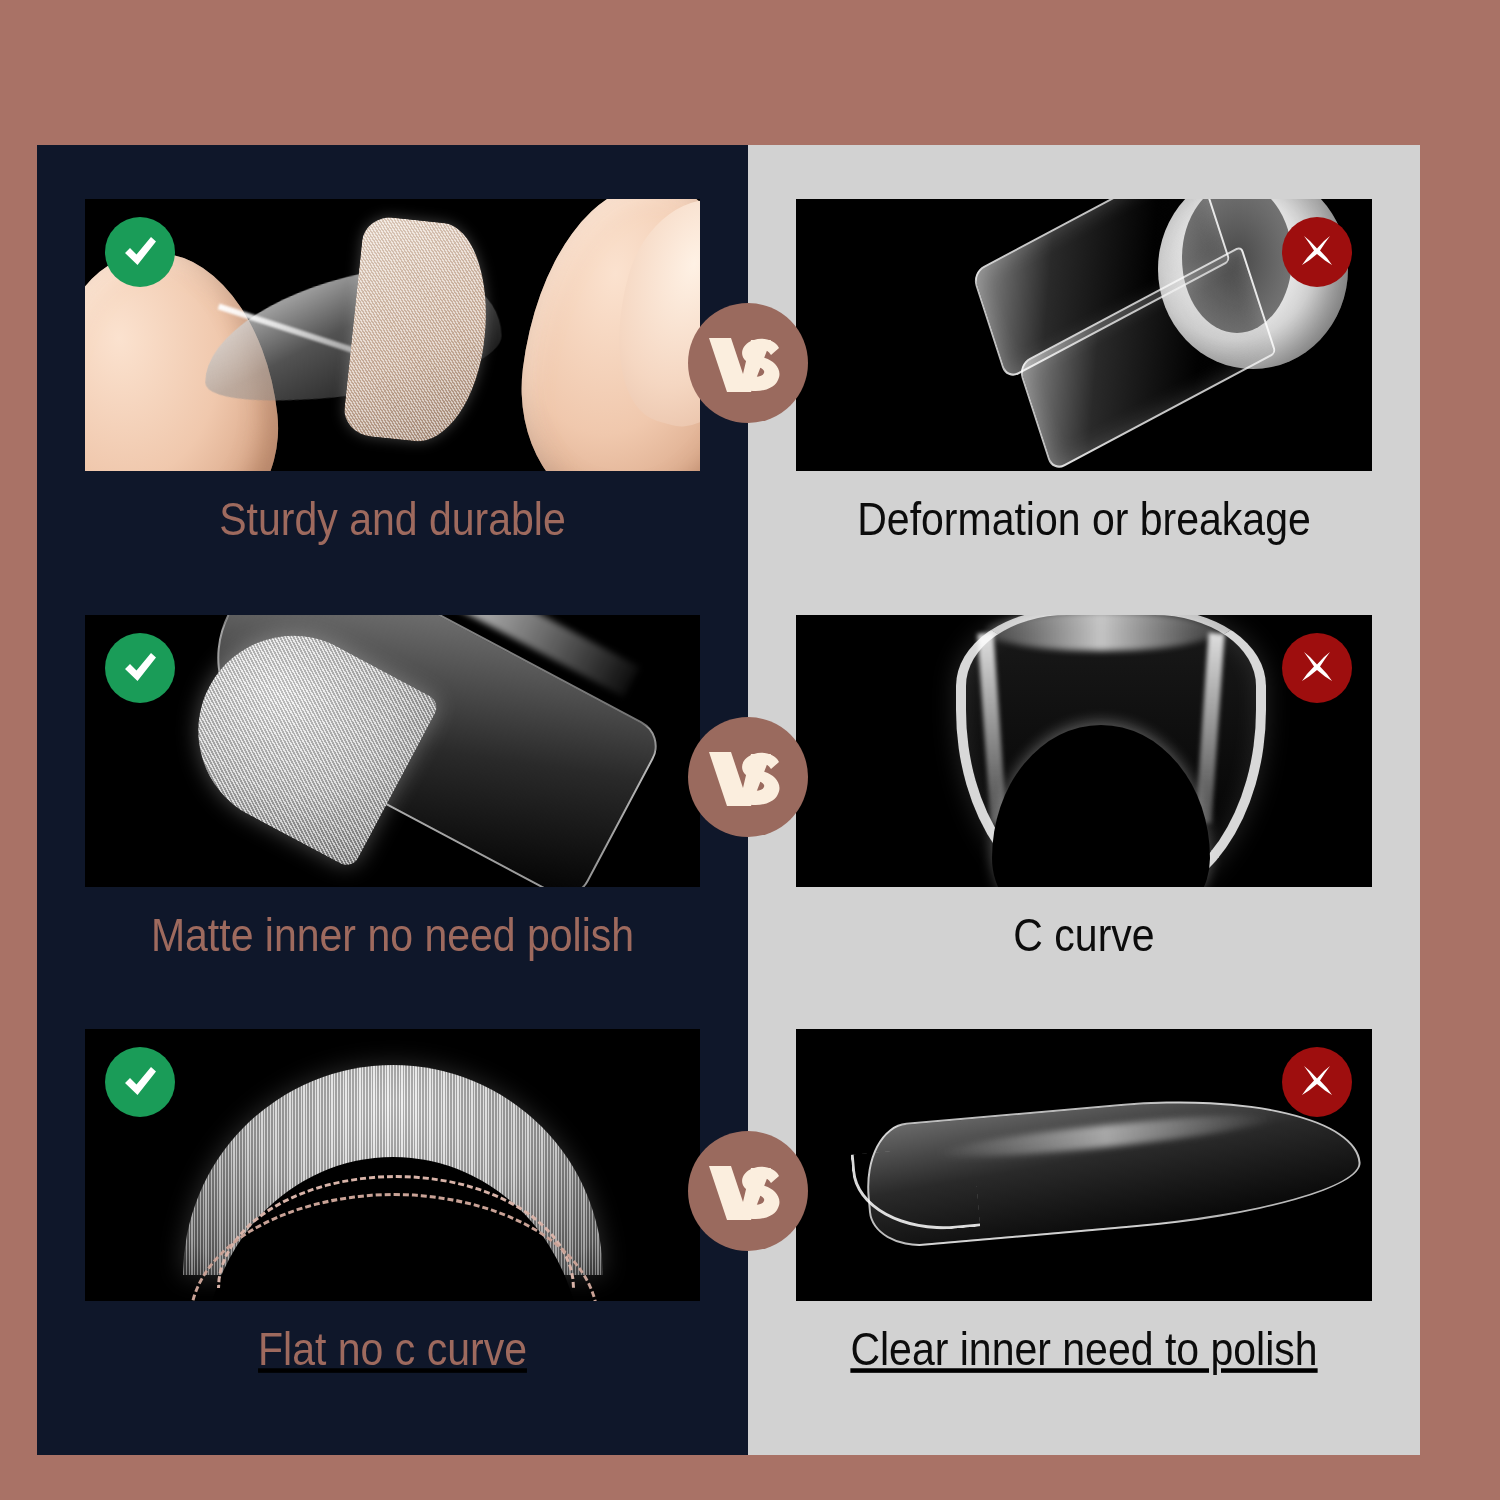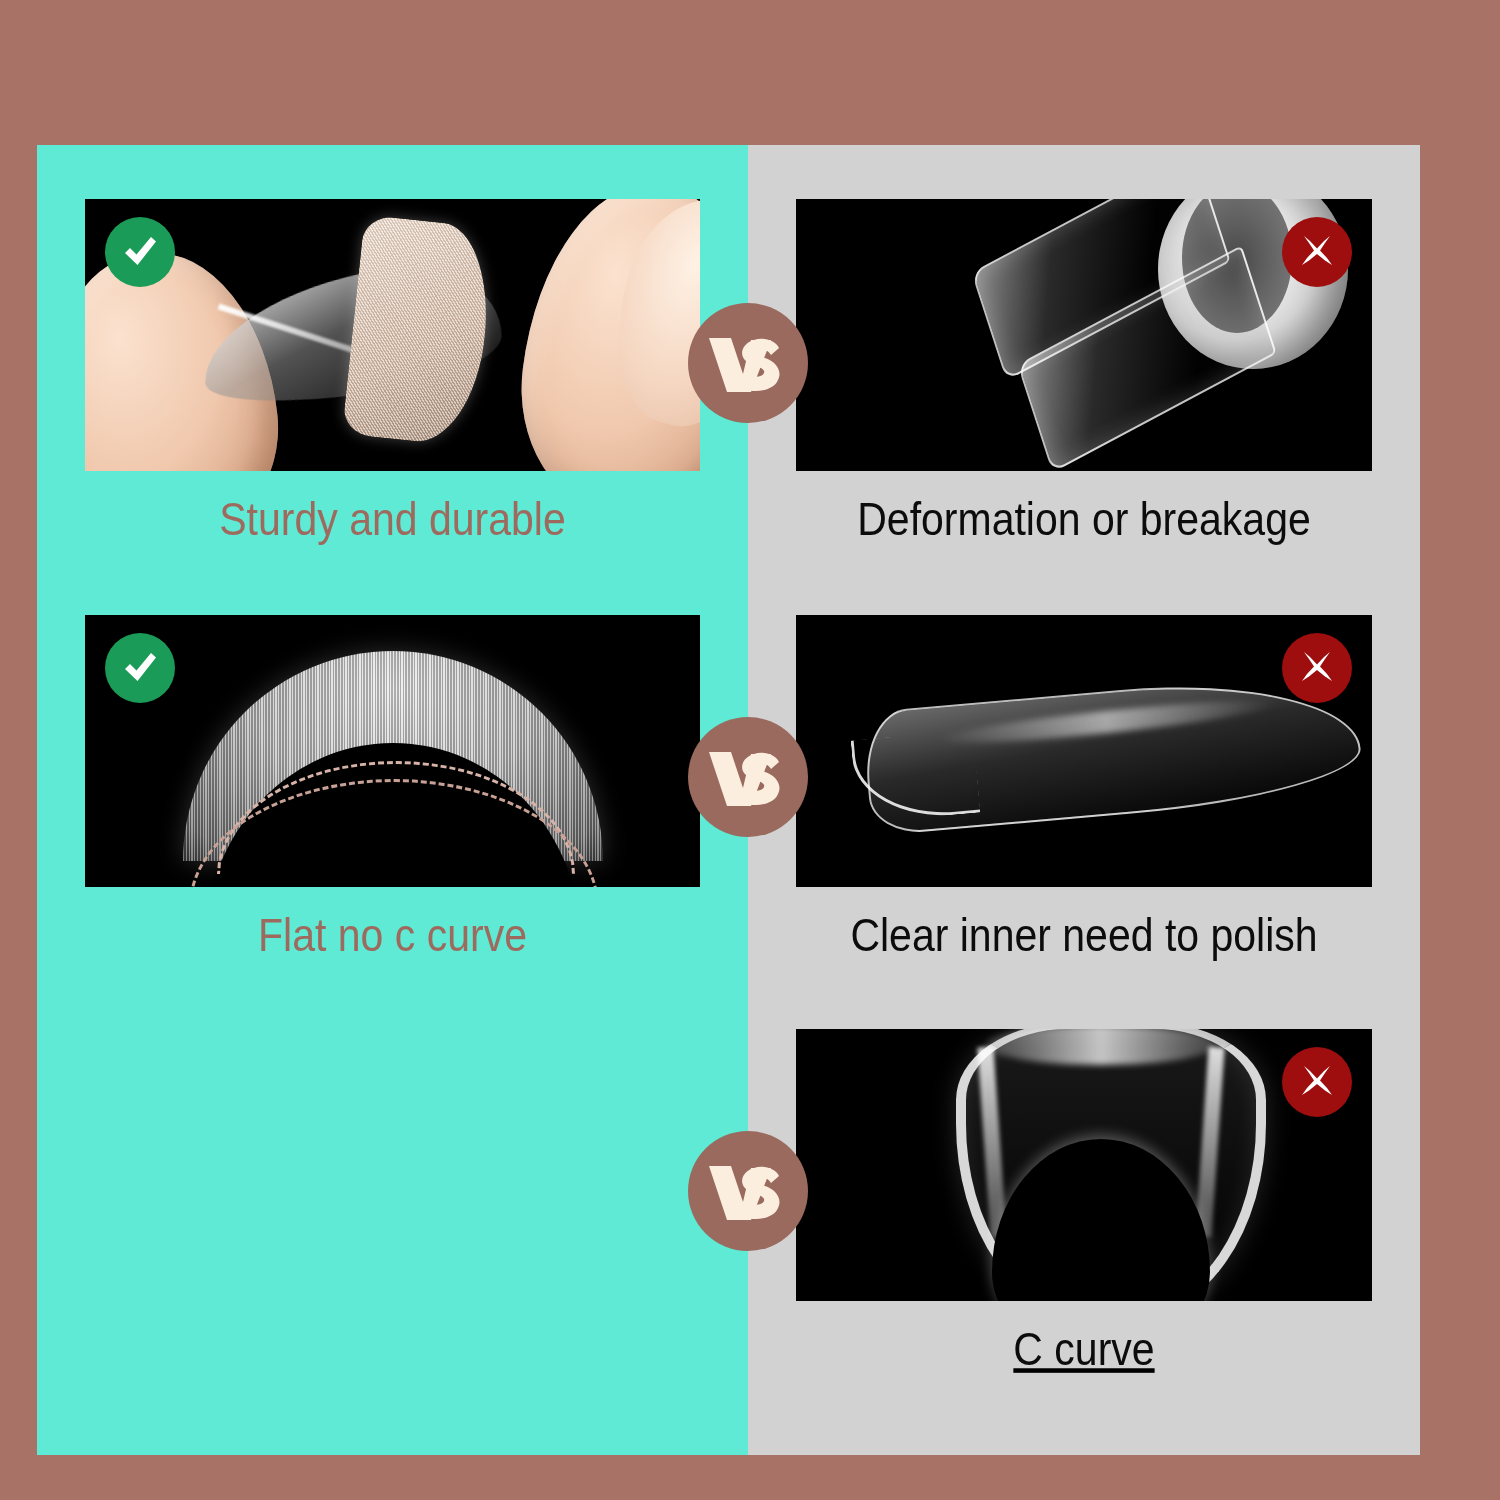--- a/index.html
+++ b/index.html
@@ -52,21 +52,21 @@
     height: 1310px;
     display: flex;
   }
   .panel {
     position: relative;
     height: 100%;
     box-sizing: border-box;
   }
   .panel-left {
     width: 711px;
-    background: #5eead4;
+    background: #0f172a;
   }
   .panel-right {
     width: 672px;
     background: #d2d2d2;
   }
 
   
   .row {
     position: relative;
     width: 100%;
@@ -380,20 +380,35 @@
           </div>
           <div class="badge badge-ok">
             <svg width="46" height="46" viewBox="0 0 46 46" aria-hidden="true">
               <path d="M8 24 L13 19 L19.5 25.5 L34 8 L39 12.5 L20.5 36 Z" fill="#ffffff"></path>
             </svg>
           </div>
         </div>
         <div class="caption">Sturdy and durable</div>
       </div>
 
+      <div class="row">
+        <div class="photo">
+          <div class="ph">
+            <div class="tip-body"></div>
+            <div class="tip-gloss"></div>
+            <div class="tip-matte"></div>
+          </div>
+          <div class="badge badge-ok">
+            <svg width="46" height="46" viewBox="0 0 46 46" aria-hidden="true">
+              <path d="M8 24 L13 19 L19.5 25.5 L34 8 L39 12.5 L20.5 36 Z" fill="#ffffff"></path>
+            </svg>
+          </div>
+        </div>
+        <div class="caption">Matte inner no need polish</div>
+      </div>
 
       <div class="row">
         <div class="photo">
           <div class="ph">
             <div class="arch"></div>
             <div class="arch-cut"></div>
             <div class="dash-1"></div>
             <div class="dash-2"></div>
           </div>
           <div class="badge badge-ok">
@@ -423,49 +438,49 @@
               <path d="M9 6 L15 11 L22 18.5 L29 11 L35 6 L30 13 L25 20.5 L32 28 L37 35 L30 30.5 L22 24 L14 30.5 L7 35 L12 28 L19 20.5 L14 13 Z" fill="#ffffff"></path>
             </svg>
           </div>
         </div>
         <div class="caption">Deformation or breakage</div>
       </div>
 
       <div class="row">
         <div class="photo">
           <div class="ph">
-            <div class="clear-tip"></div>
-            <div class="clear-hook"></div>
-            <div class="clear-gloss"></div>
-          </div>
-          <div class="badge badge-no">
-            <svg width="44" height="44" viewBox="0 0 44 44" aria-hidden="true">
-              <path d="M9 6 L15 11 L22 18.5 L29 11 L35 6 L30 13 L25 20.5 L32 28 L37 35 L30 30.5 L22 24 L14 30.5 L7 35 L12 28 L19 20.5 L14 13 Z" fill="#ffffff"></path>
-            </svg>
-          </div>
-        </div>
-        <div class="caption">Clear inner need to polish</div>
-      </div>
-
-      <div class="row">
-        <div class="photo">
-          <div class="ph">
             <div class="ccurve-outer"></div>
             <div class="ccurve-hl-l"></div>
             <div class="ccurve-hl-r"></div>
             <div class="ccurve-top"></div>
             <div class="ccurve-inner"></div>
           </div>
           <div class="badge badge-no">
             <svg width="44" height="44" viewBox="0 0 44 44" aria-hidden="true">
               <path d="M9 6 L15 11 L22 18.5 L29 11 L35 6 L30 13 L25 20.5 L32 28 L37 35 L30 30.5 L22 24 L14 30.5 L7 35 L12 28 L19 20.5 L14 13 Z" fill="#ffffff"></path>
             </svg>
           </div>
         </div>
         <div class="caption">C curve</div>
+      </div>
+
+      <div class="row">
+        <div class="photo">
+          <div class="ph">
+            <div class="clear-tip"></div>
+            <div class="clear-hook"></div>
+            <div class="clear-gloss"></div>
+          </div>
+          <div class="badge badge-no">
+            <svg width="44" height="44" viewBox="0 0 44 44" aria-hidden="true">
+              <path d="M9 6 L15 11 L22 18.5 L29 11 L35 6 L30 13 L25 20.5 L32 28 L37 35 L30 30.5 L22 24 L14 30.5 L7 35 L12 28 L19 20.5 L14 13 Z" fill="#ffffff"></path>
+            </svg>
+          </div>
+        </div>
+        <div class="caption">Clear inner need to polish</div>
       </div>
 
     </div>
 
     <div class="vs vs-1">
       <svg width="86" height="66" viewBox="0 0 86 66" aria-hidden="true">
         <path d="M4 8 L26 8 L38 44 L46 10 L66 10 L46 62 L22 62 Z" fill="#fbeede"></path>
         <path d="M74 18 C70 10 58 7 49 10 C38 13 33 24 41 31 C48 37 61 37 59 43 C57 48 46 48 41 43 L31 55 C40 63 64 64 72 52 C79 41 70 31 60 28 C53 26 50 22 54 20 C58 18 63 20 66 25 Z" fill="#fbeede"></path>
       </svg>
     </div>

